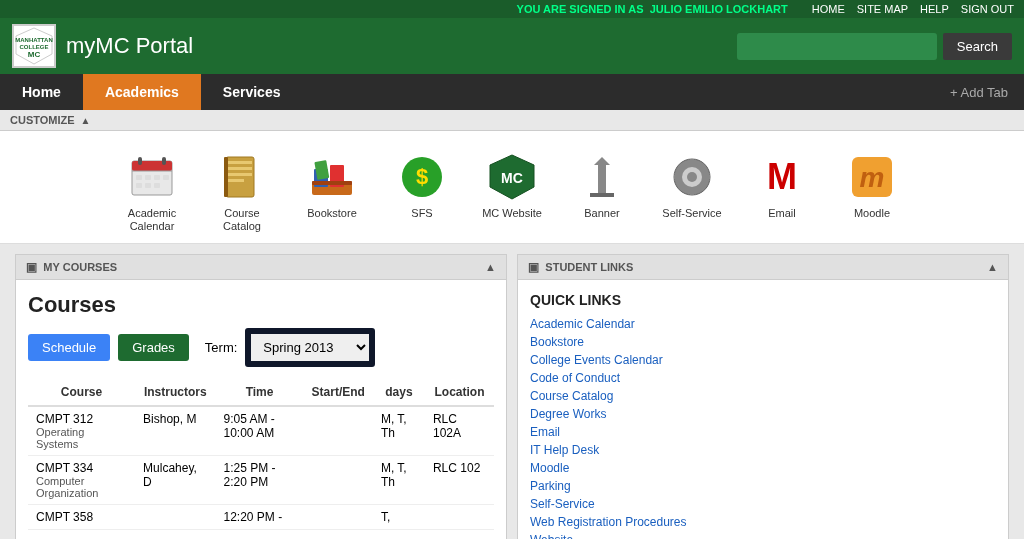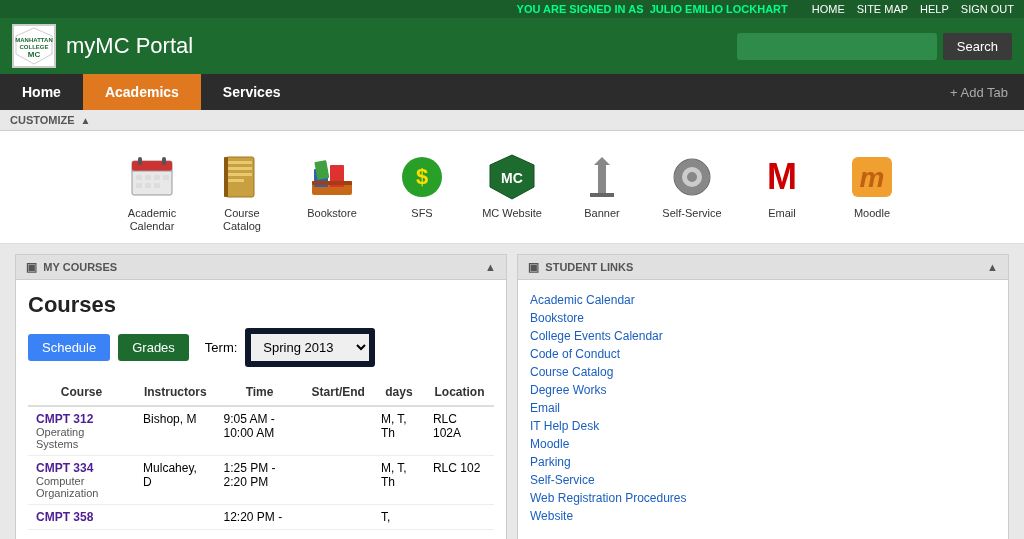--- a/index.html
+++ b/index.html
@@ -147,21 +147,21 @@
       background: #1e6b30; color: #fff; border: none;
       padding: 6px 14px; cursor: pointer; border-radius: 3px; font-size: 13px;
     }
     #term-select { padding: 5px 8px; font-size: 13px; border: 6px solid #0f172a; border-radius: 3px; }
     #courses-table { width: 100%; border-collapse: collapse; font-size: 12px; }
     #courses-table th {
       text-align: center; padding: 6px 8px; border-bottom: 2px solid #ddd;
       color: #333; font-weight: bold; font-size: 12px;
     }
     #courses-table td { padding: 5px 8px; border-bottom: 1px solid #eee; vertical-align: top; }
-    #courses-table .course-link { color: #4c1d95; text-decoration: none; font-weight: bold; }
+    #courses-table .course-link { color: #000000; text-decoration: none; font-weight: normal; }
     .course-sub { color: #555; font-size: 11px; }
 
     
     #student-links-panel { min-width: 220px; }
     .quick-links-title { font-weight: bold; font-size: 14px; margin-bottom: 8px; color: #222; }
     .link-list { list-style: none; }
     .link-list li { margin-bottom: 3px; }
     .link-list a { color: #1a5fbf; text-decoration: none; font-size: 12px; }
   </style>
 </head>
@@ -390,20 +390,21 @@
     </div>
   </div>
 
   <div class="panel" id="student-links-panel">
     <div class="panel-header">
       <span class="panel-icon">▣</span>
       <span>STUDENT LINKS</span>
       <span style="margin-left:auto;cursor:pointer;">▲</span>
     </div>
     <div class="panel-body">
+      <div class="quick-links-title">QUICK LINKS</div>
       <ul class="link-list" id="quick-links-list">
 
       <li><a href="#">Academic Calendar</a></li>
           <li><a href="#">Bookstore</a></li>
           <li><a href="#">College Events Calendar</a></li>
           <li><a href="#">Code of Conduct</a></li>
           <li><a href="#">Course Catalog</a></li>
           <li><a href="#">Degree Works</a></li>
           <li><a href="#">Email</a></li>
           <li><a href="#">IT Help Desk</a></li>

